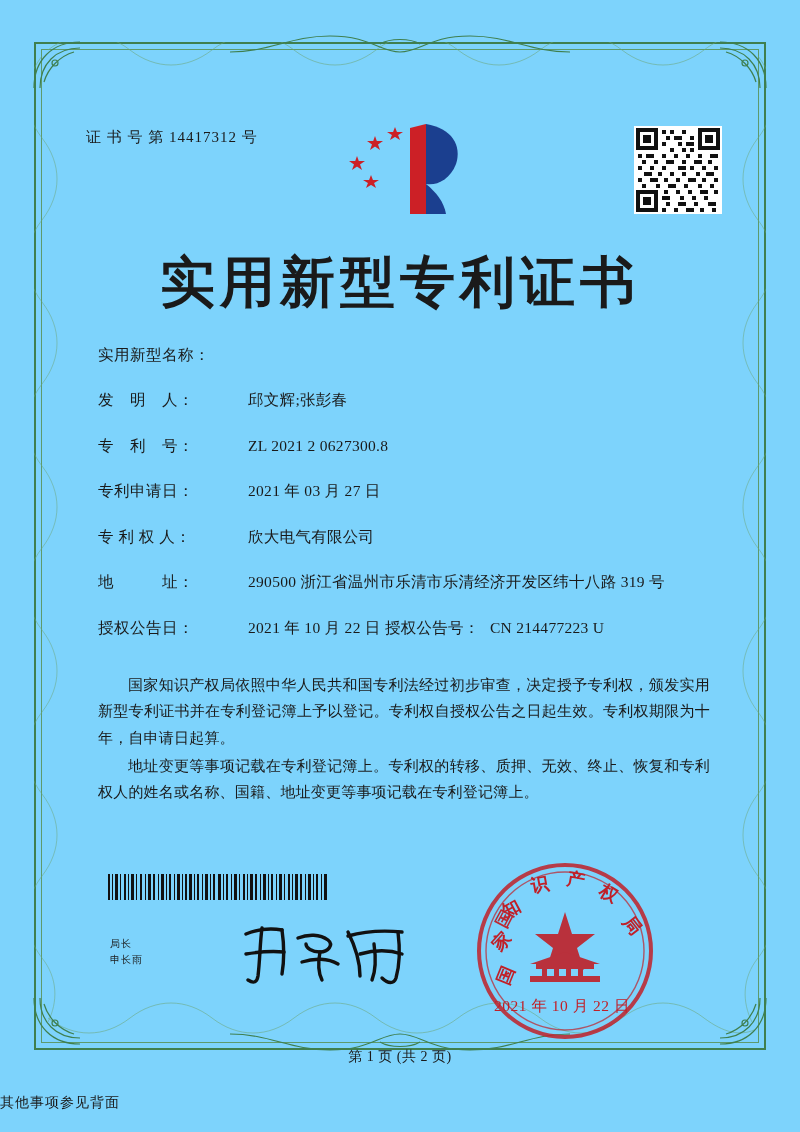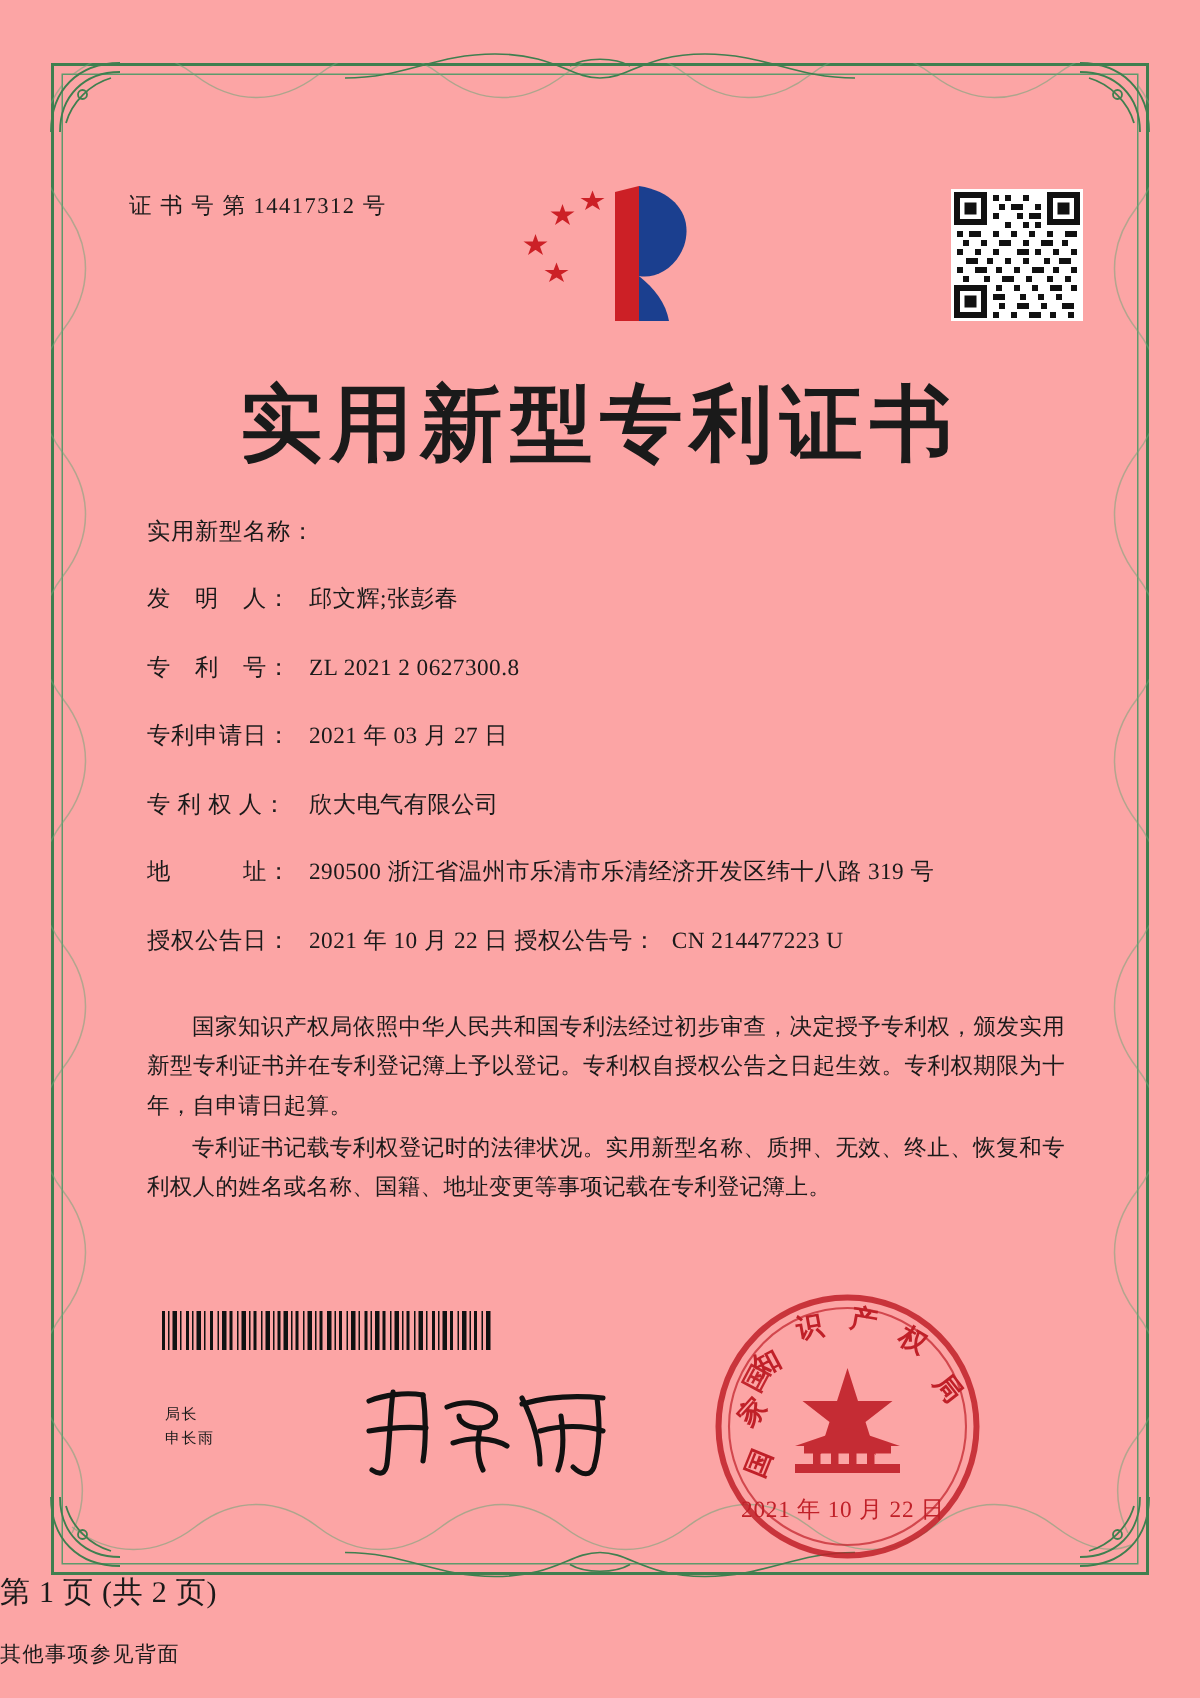--- a/index.html
+++ b/index.html
@@ -9,21 +9,21 @@
   }
   body {
     font-family: "Liberation Serif", "DejaVu Serif", serif;
     color: #1a1a1a;
   }
   .page {
     position: relative;
     width: 800px;
     height: 1132px;
     margin: 0 auto;
-    background: #fca5a5;
+    background: #7dd3fc;
     overflow: hidden;
   }
 
   
   .border-outer {
     position: absolute;
     left: 34px;
     top: 42px;
     width: 732px;
     height: 1008px;
@@ -107,20 +107,21 @@
     left: 98px;
     top: 344px;
     width: 620px;
     font-size: 15.5px;
   }
   .field-row {
     display: flex;
     align-items: center;
     margin-bottom: 23px;
     line-height: 1.45;
+    gap: 42px;
   }
   .field-label {
     width: 108px;
     flex: 0 0 108px;
     white-space: pre;
     letter-spacing: 0.5px;
   }
   .field-value {
     flex: 1 1 auto;
     letter-spacing: 0.3px;
@@ -189,22 +190,22 @@
     color: #c02028;
     letter-spacing: 0.5px;
     font-family: "Liberation Serif", "DejaVu Serif", serif;
   }
 
   .page-num {
     position: absolute;
     left: 0;
     right: 0;
     top: 1048px;
-    text-align: left;
-    font-size: 20px;
+    text-align: center;
+    font-size: 14px;
     letter-spacing: 0.5px;
   }
   .back-note {
     position: absolute;
     left: 0;
     right: 0;
     top: 1094px;
     text-align: left;
     font-size: 14px;
     letter-spacing: 1px;
@@ -421,21 +422,21 @@
         <span class="seg-a">2021 年 10 月 22 日</span>
         <span class="seg-spacer"></span>
         <span class="pair-label">授权公告号：</span>
         <span>CN 214477223 U</span>
       </div>
     </div>
   </div>
 
   <div class="paragraphs">
     <p>国家知识产权局依照中华人民共和国专利法经过初步审查，决定授予专利权，颁发实用新型专利证书并在专利登记簿上予以登记。专利权自授权公告之日起生效。专利权期限为十年，自申请日起算。</p>
-    <p>专利证书记载专利权登记时的法律状况。实用新型名称、质押、无效、终止、恢复和专利权人的姓名或名称、国籍、地址变更等事项记载在专利登记簿上。</p>
+    <p>地址变更等事项记载在专利登记簿上。专利权的转移、质押、无效、终止、恢复和专利权人的姓名或名称、国籍、地址变更等事项记载在专利登记簿上。</p>
   </div>
 
   <div class="barcode">
     <svg width="222" height="26" viewBox="0 0 222 26">
       <g fill="#111111">
         <rect x="0" y="0" width="2" height="26"></rect>
           <rect x="4" y="0" width="1" height="26"></rect>
           <rect x="7" y="0" width="3" height="26"></rect>
         <rect x="12" y="0" width="1" height="26"></rect>
           <rect x="16" y="0" width="2" height="26"></rect>

